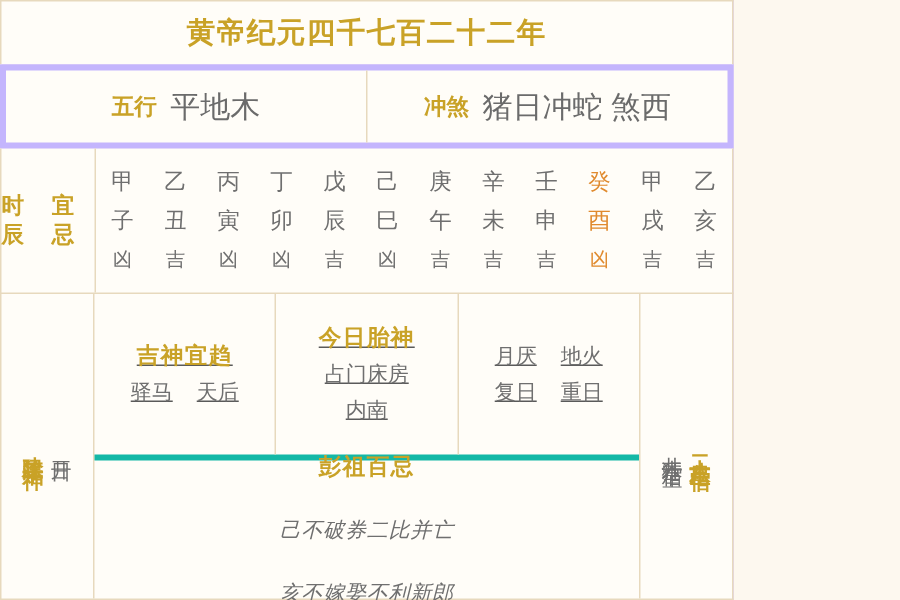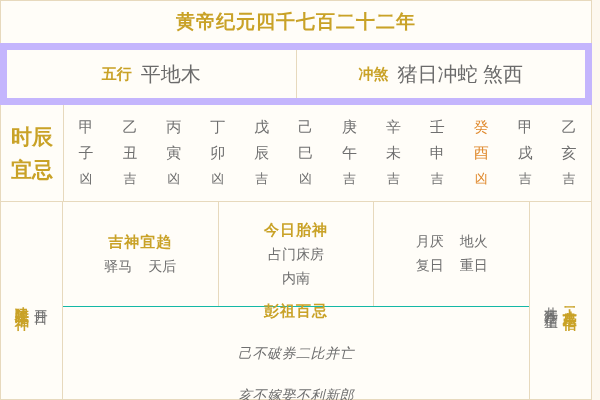--- a/index.html
+++ b/index.html
@@ -8,21 +8,21 @@
   }
   body {
     width: 600px;
     height: 400px;
     background: #fdf8ef;
     font-family: "Liberation Sans", sans-serif;
     color: #5a5a5a;
     overflow: hidden;
   }
   .almanac {
-    width: 592px;
+    width: 489px;
     height: 400px;
     box-sizing: border-box;
     background: #8b5cf6;
     display: flex;
     flex-direction: column;
   }
 
   
   .title-row {
     height: 42px;
@@ -38,21 +38,21 @@
     color: #c9a227;
     font-size: 19px;
     letter-spacing: 1px;
     font-weight: 700;
   }
 
   
   .info-row {
     height: 48px;
     min-height: 48px;
-    border: 7px solid #c4b5fd;
+    border: 4px solid #c4b5fd;
     display: flex;
     background: #fffdf8;
   }
   .info-cell {
     flex: 1 1 0;
     display: flex;
     align-items: center;
     justify-content: center;
     gap: 9px;
     border-right: 1px solid #e7d9bd;
@@ -75,26 +75,25 @@
     border: 1px solid #e7d9bd;
     border-top: none;
     display: flex;
     background: #fffdf8;
   }
   .hours-left {
     width: 62px;
     min-width: 62px;
     border-right: 1px solid #e7d9bd;
     display: flex;
-    flex-direction: column;
     align-items: center;
     justify-content: center;
     gap: 5px;
     color: #c9a227;
-    font-size: 21px;
+    font-size: 15px;
     font-weight: 700;
   }
   .hours-grid {
     flex: 1 1 auto;
     display: flex;
   }
   .hour-col {
     flex: 1 1 0;
     display: flex;
     flex-direction: column;
@@ -147,21 +146,22 @@
     font-size: 14px;
   }
   .mid-center {
     flex: 1 1 auto;
     display: flex;
     flex-direction: column;
   }
   .three-cols {
     flex: 1 1 auto;
     display: flex;
-    border-bottom: 1px solid #14b8a6;
+    border-bottom: 4px solid #14b8a6;
+    text-decoration: underline;
   }
   .tri-cell {
     flex: 1 1 0;
     border-right: 1px solid #e7d9bd;
     display: flex;
     flex-direction: column;
     align-items: center;
     justify-content: center;
     gap: 6px;
     padding: 4px 2px;

